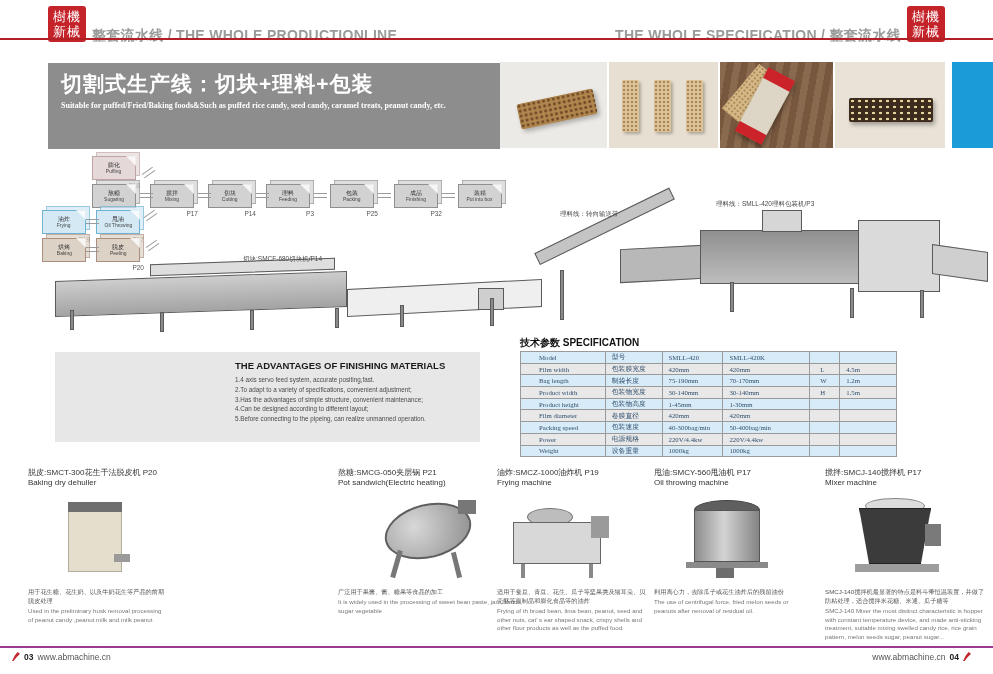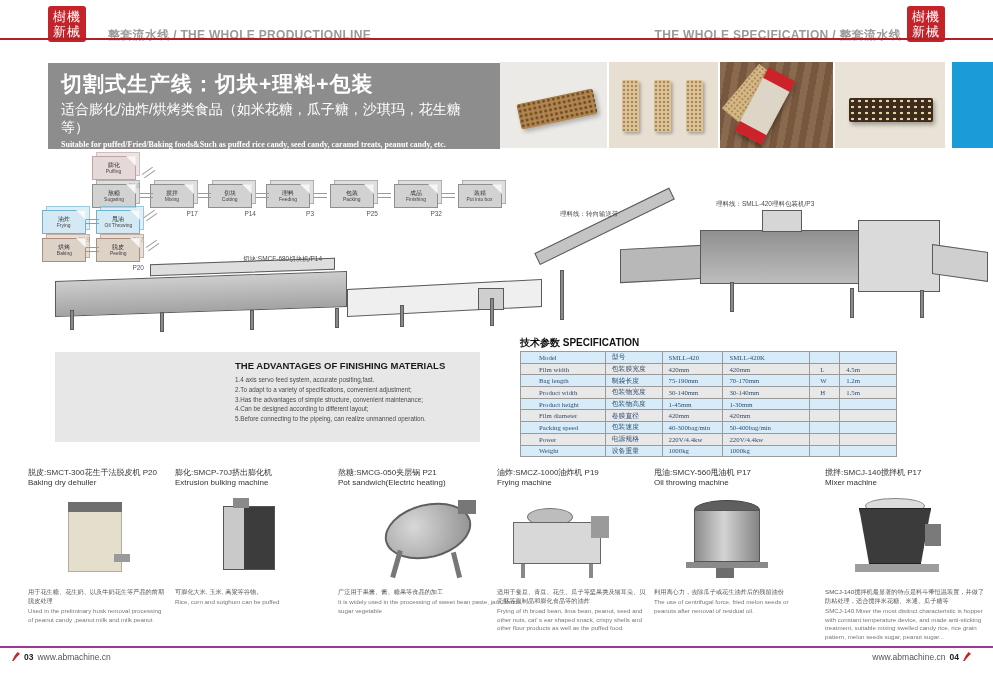--- a/index.html
+++ b/index.html
@@ -4,21 +4,21 @@
 <style>
   * { margin:0; padding:0; box-sizing:border-box; }
   body { background:#fff; }
   #page { position:relative; width:993px; height:674px; background:#fff; overflow:hidden;
           font-family:"Liberation Sans", sans-serif; color:#333; }
 
   
   .seal { position:absolute; width:38px; height:36px; background:#c4232a; border-radius:3px;
           color:#fff; font-family:"DejaVu Serif", serif; font-size:13px; line-height:15px;
           text-align:center; padding-top:3px; letter-spacing:1px; overflow:hidden; }
-  .hdr-label { position:absolute; font-size:12px; font-weight:bold; color:#9a9a9a; letter-spacing:.3px;margin-left:16px; }
+  .hdr-label { position:absolute; font-size:14px; font-weight:bold; color:#9a9a9a; letter-spacing:.3px; }
   .hdr-line { position:absolute; left:0; top:38px; width:993px; height:2px; background:#b02025; }
 
   
   .title-block { position:absolute; left:48px; top:63px; width:452px; height:86px;
                  background:#8d8d8d; color:#fff; padding:7px 13px; }
   .tb-cn { font-size:21px; font-weight:bold; letter-spacing:1px; }
   .tb-en { font-family:"Liberation Serif", serif; font-size:10.5px; font-weight:bold; margin-top:2px; word-spacing:2px; }
   .tb-cn2 { font-size:14px; margin-top:3px; }
   .tb-en2 { font-family:"Liberation Serif", serif; font-size:8px; font-weight:bold; margin-top:3px; }
 
@@ -113,21 +113,20 @@
   <div class="hdr-label" style="left:92px; top:27px;">整套流水线 / THE WHOLE PRODUCTIONLINE</div>
   <div class="hdr-label" style="right:92px; top:27px;">THE WHOLE SPECIFICATION / 整套流水线</div>
   <div class="seal" style="right:48px; top:6px;">
     <div>樹機</div>
     <div>新械</div>
   </div>
   <div class="hdr-line"></div>
 
   <div class="title-block">
     <div class="tb-cn">切割式生产线：切块+理料+包装</div>
-    <div class="tb-cn2">适合膨化/油炸/烘烤类食品（如米花糖，瓜子糖，沙琪玛，花生糖等）</div>
     <div class="tb-en2">Suitable for puffed/Fried/Baking foods&amp;Such as puffed rice candy, seed candy, caramel treats, peanut candy, etc.</div>
   </div>
 
   <div class="photo p1">
       <div class="gbar"></div>
     </div>
   <div class="photo p2">
     <div class="rbar" style="left:13px;"></div>
     <div class="rbar" style="left:45px;"></div>
     <div class="rbar" style="left:77px;"></div>
@@ -385,30 +384,20 @@
     <div class="m-title">Baking dry dehuller</div>
     <div class="m-photo">
       <div class="mp" style="left:40px; top:8px; width:54px; height:70px; background:#e4dfcd; border:1px solid #b3ae9c;"></div>
       <div class="mp" style="left:40px; top:8px; width:54px; height:10px; background:#6f6f6f;"></div>
       <div class="mp" style="left:86px; top:60px; width:16px; height:8px; background:#9a9a9a;"></div>
     </div>
     <div class="m-desc-cn">用于花生糖、花生奶、以及牛奶花生等产品的前期脱皮处理</div>
     <div class="m-desc-en">Used in the preliminary husk removal processing of peanut candy ,peanut milk and milk peanut</div>
   </div>
 
-  <div class="machine" style="left:175px; width:150px;">
-    <div class="m-title">膨化:SMCP-70J挤出膨化机</div>
-    <div class="m-title">Extrusion bulking machine</div>
-    <div class="m-photo">
-      <div class="mp" style="left:48px; top:12px; width:52px; height:64px; background:linear-gradient(90deg,#c9c9c9 0 40%,#3c3c3c 40%); border:1px solid #555;"></div>
-      <div class="mp" style="left:58px; top:4px; width:16px; height:10px; background:#8a8a8a;"></div>
-    </div>
-    <div class="m-desc-cn">可膨化大米, 玉米, 高粱等谷物。</div>
-    <div class="m-desc-en">Rice, corn and sotghum can be puffed</div>
-  </div>
 
   <div class="machine" style="left:338px; width:190px;">
     <div class="m-title">熬糖:SMCG-050夹层锅 P21</div>
     <div class="m-title">Pot sandwich(Electric heating)</div>
     <div class="m-photo">
       <div class="mp" style="left:46px; top:10px; width:88px; height:54px; border-radius:50%; background:radial-gradient(circle at 35% 35%, #d8d8d8, #8c8c8c); border:2px solid #5f5f5f; transform:rotate(-14deg);"></div>
       <div class="mp" style="left:120px; top:6px; width:18px; height:14px; background:#777;"></div>
       <div class="mp" style="left:56px; top:56px; width:5px; height:28px; background:#777; transform:rotate(16deg);"></div>
       <div class="mp" style="left:116px; top:58px; width:5px; height:26px; background:#777; transform:rotate(-14deg);"></div>
     </div>

